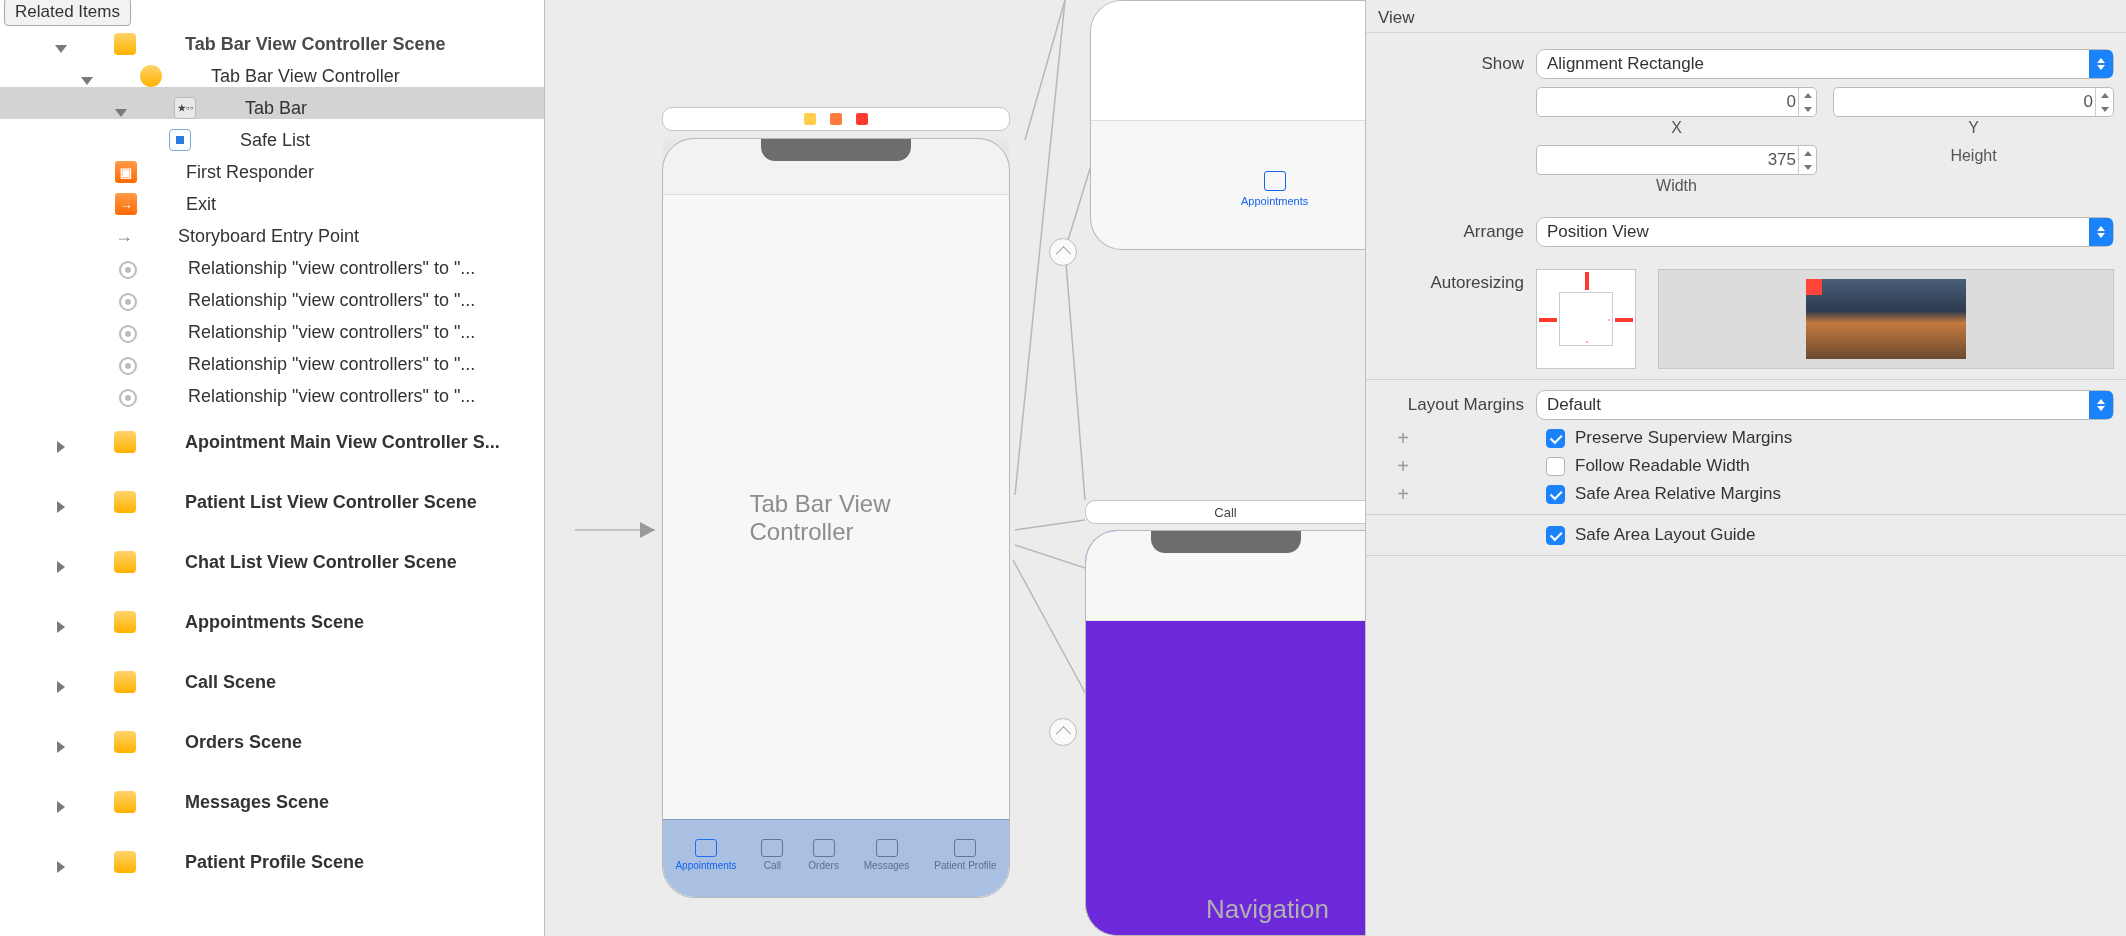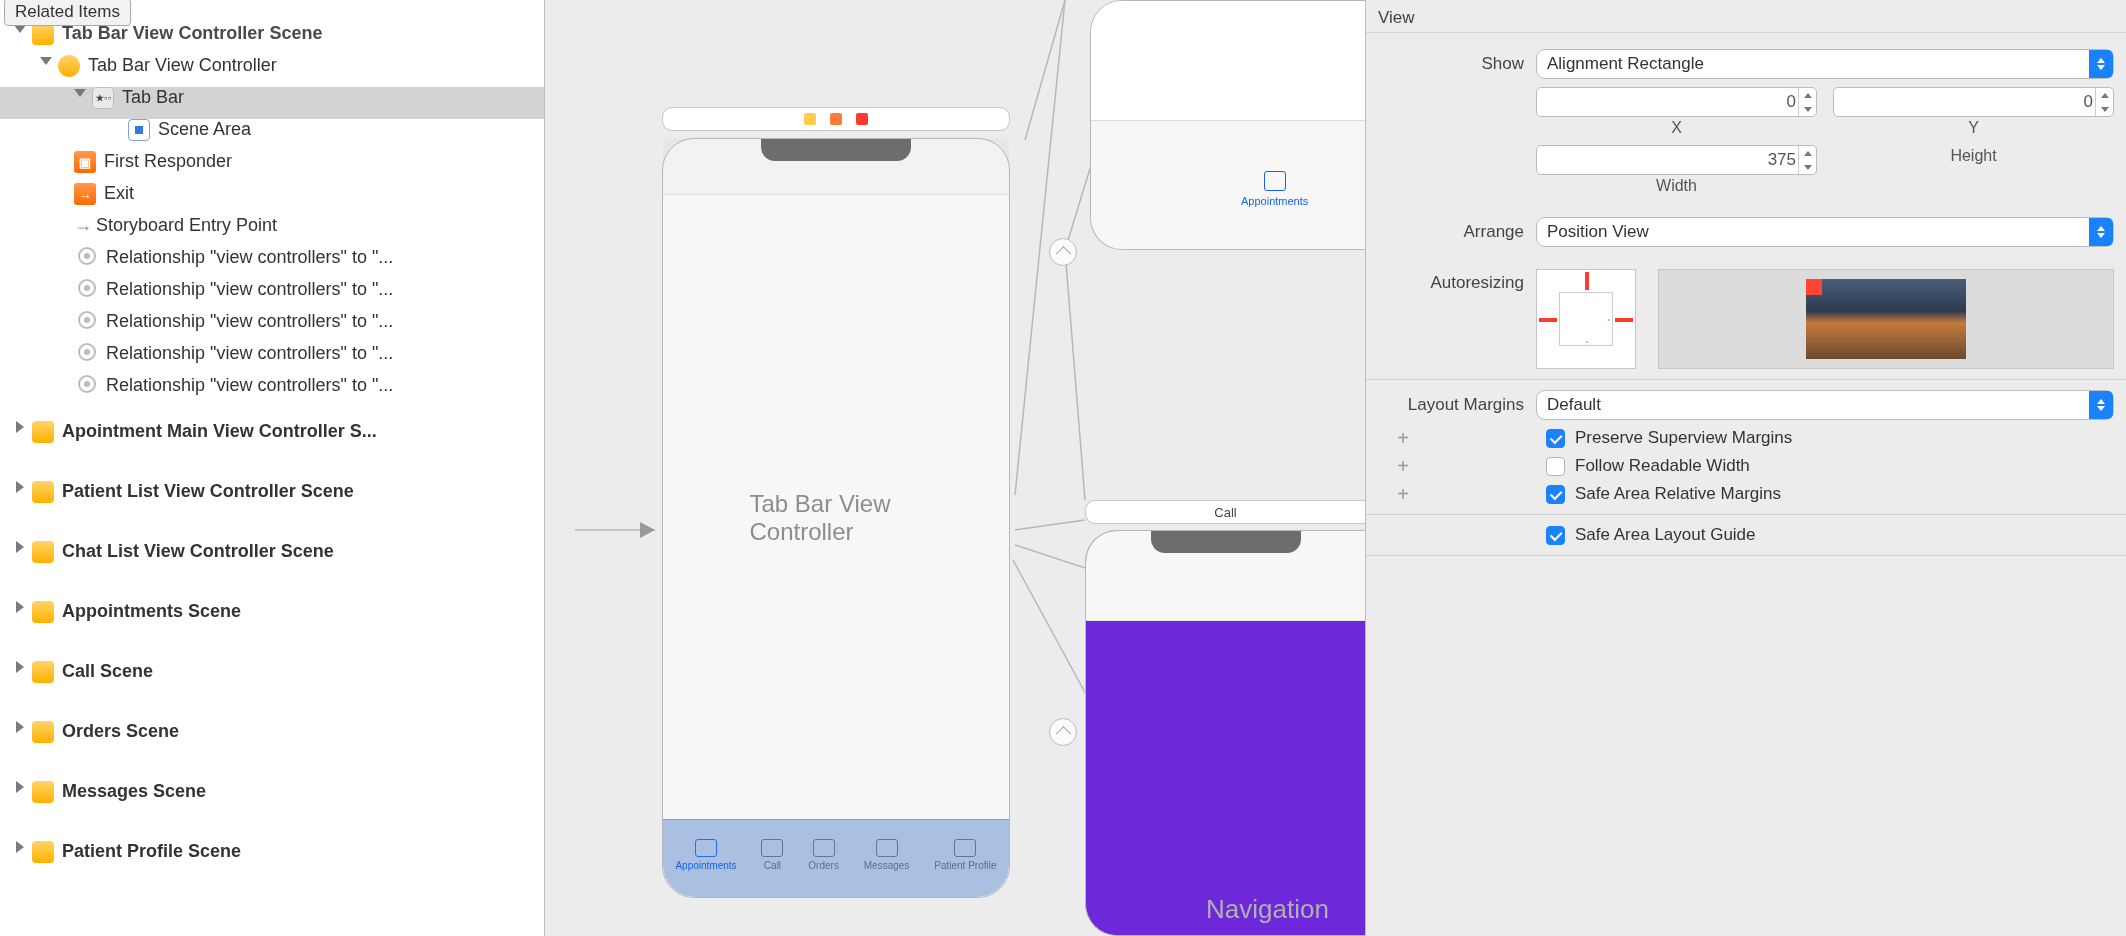--- a/index.html
+++ b/index.html
@@ -2,21 +2,21 @@
 <html><head>
 <meta charset="utf-8">
 <style>
 * { box-sizing: border-box; margin: 0; padding: 0; font-family: -apple-system, "Helvetica Neue", Arial, sans-serif; }
 body { background: #ececec; width: 2126px; height: 936px; overflow: hidden; position: relative; color: #333; }
 
 
 .outline { position: absolute; left: 0; top: 0; width: 545px; height: 936px; background: #fff; border-right: 1px solid #bdbdbd; }
 .related-tab { position: absolute; left: 4px; top: -2px; background: #f2f2f2; border: 1px solid #a9a9a9; border-radius: 4px; padding: 3px 10px; font-size: 17px; z-index: 5; }
 .tree { position: absolute; left: 0; top: 23px; right: 0; }
-.row { display: flex; align-items: flex-start; height: 32px; font-size: 18px; white-space: nowrap; overflow: hidden; }
+.row { display: flex; align-items: flex-end; height: 32px; font-size: 18px; white-space: nowrap; overflow: hidden; gap: 41px; }
 .row.bold { font-weight: 600; }
 .row.selected { background: #d3d3d3; }
 .chev { width: 12px; height: 12px; display: inline-block; margin-right: 6px; }
 .chev.down::before { content: ""; display:block; border-left:6px solid transparent; border-right:6px solid transparent; border-top:8px solid #7a7a7a; margin-top:2px;}
 .chev.right::before { content: ""; display:block; border-top:6px solid transparent; border-bottom:6px solid transparent; border-left:8px solid #7a7a7a; margin-left:2px;}
 .ic { width: 22px; height: 22px; display:inline-flex; align-items:center; justify-content:center; border-radius:4px; margin-right:8px; font-size:13px; font-weight:bold; flex-shrink:0;}
 .ic-scene { background: linear-gradient(#ffd469,#ffb100); color:#fff; }
 .ic-vc { background: linear-gradient(#ffd469,#ffb100); border-radius:50%; color:#fff; }
 .ic-tabbar { background: #e9e9e9; border:1px solid #bcbcbc; color:#444; font-size:9px; letter-spacing:-1px;}
 .ic-safearea { background:#fff; border:1px solid #7aa7d8; }
@@ -116,21 +116,21 @@
     </div>
     <div class="row selected">
       <span class="pad" style="width:74px"></span>
         <span class="chev down"></span>
       <span class="ic ic-tabbar">★ ▫ ▫</span>
       <span>Tab Bar</span>
     </div>
     <div class="row">
       <span class="pad" style="width:128px"></span>
       <span class="ic ic-safearea"></span>
-      <span>Scene Area</span>
+      <span>Safe List</span>
     </div>
     <div class="row">
       <span class="pad" style="width:74px"></span>
       <span class="ic ic-responder">▣</span>
       <span>First Responder</span>
     </div>
     <div class="row">
       <span class="pad" style="width:74px"></span>
       <span class="ic ic-exit">→</span>
       <span>Exit</span>

